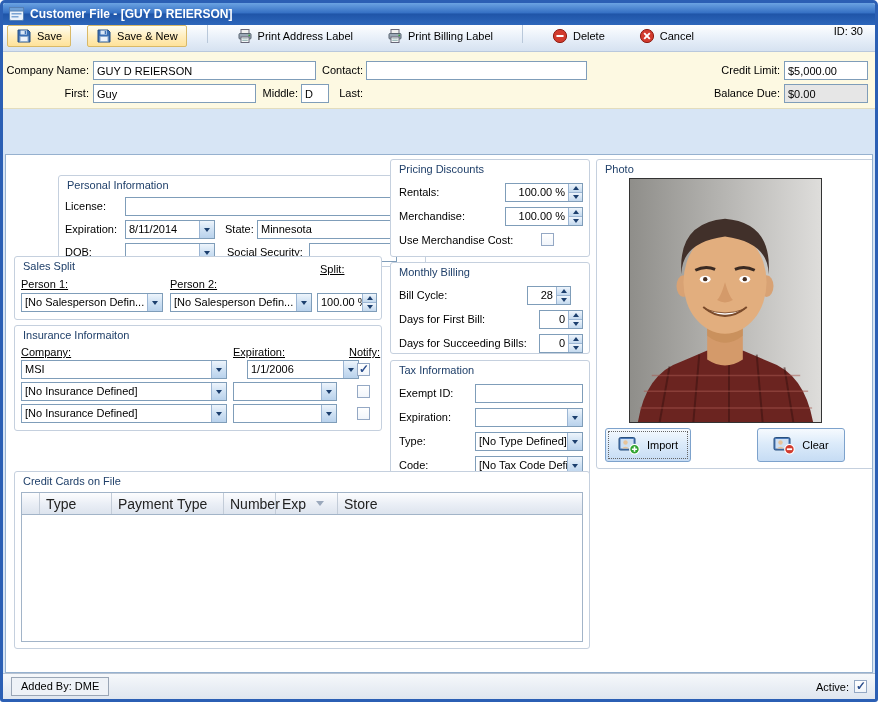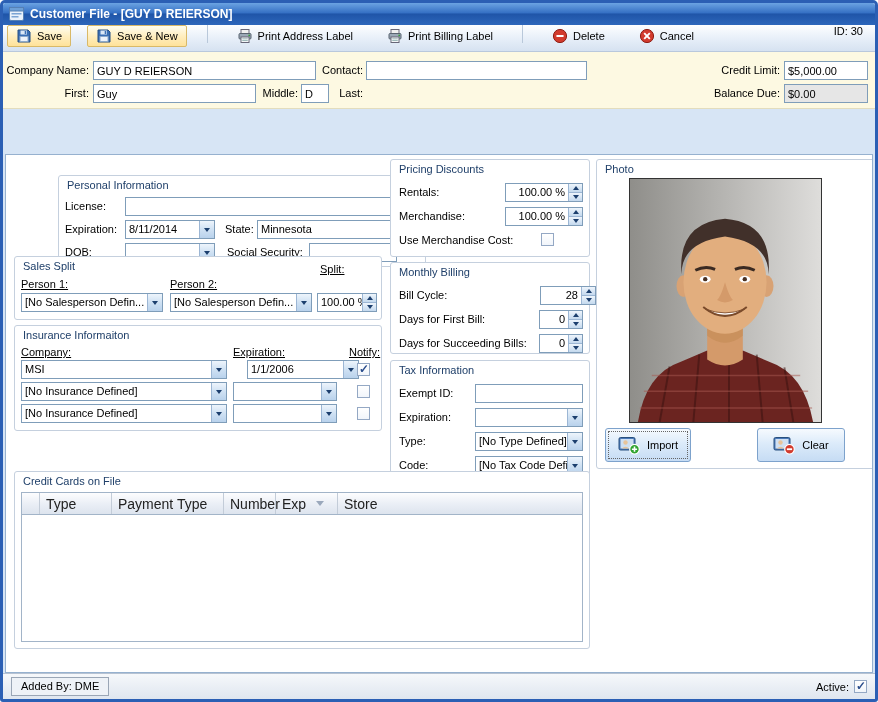--- a/index.html
+++ b/index.html
@@ -327,21 +327,21 @@
             </div>
         </div>
       </div>
       <div class="lb" style="left:8px;top:74px;">Use Merchandise Cost:</div>
       <span class="cb" style="position:absolute;left:150px;top:73px;" data-checked="false"></span>
     </div>
 
     <div class="grp" style="left:384px;top:107px;width:200px;height:92px;">
       <div class="grp-cap">Monthly Billing</div>
       <div class="lb" style="left:8px;top:26px;">Bill Cycle:</div>
-      <div class="spin" style="left:149px;top:23px;width:56px;">
+      <div class="spin" style="left:136px;top:23px;width:44px;">
         <div class="spin-txt">28</div>
         <div class="spin-btns">
           <div class="sb">
               <div class="tri-up"></div>
             </div>
           <div class="sb">
               <div class="tri-dn"></div>
             </div>
         </div>
       </div>

